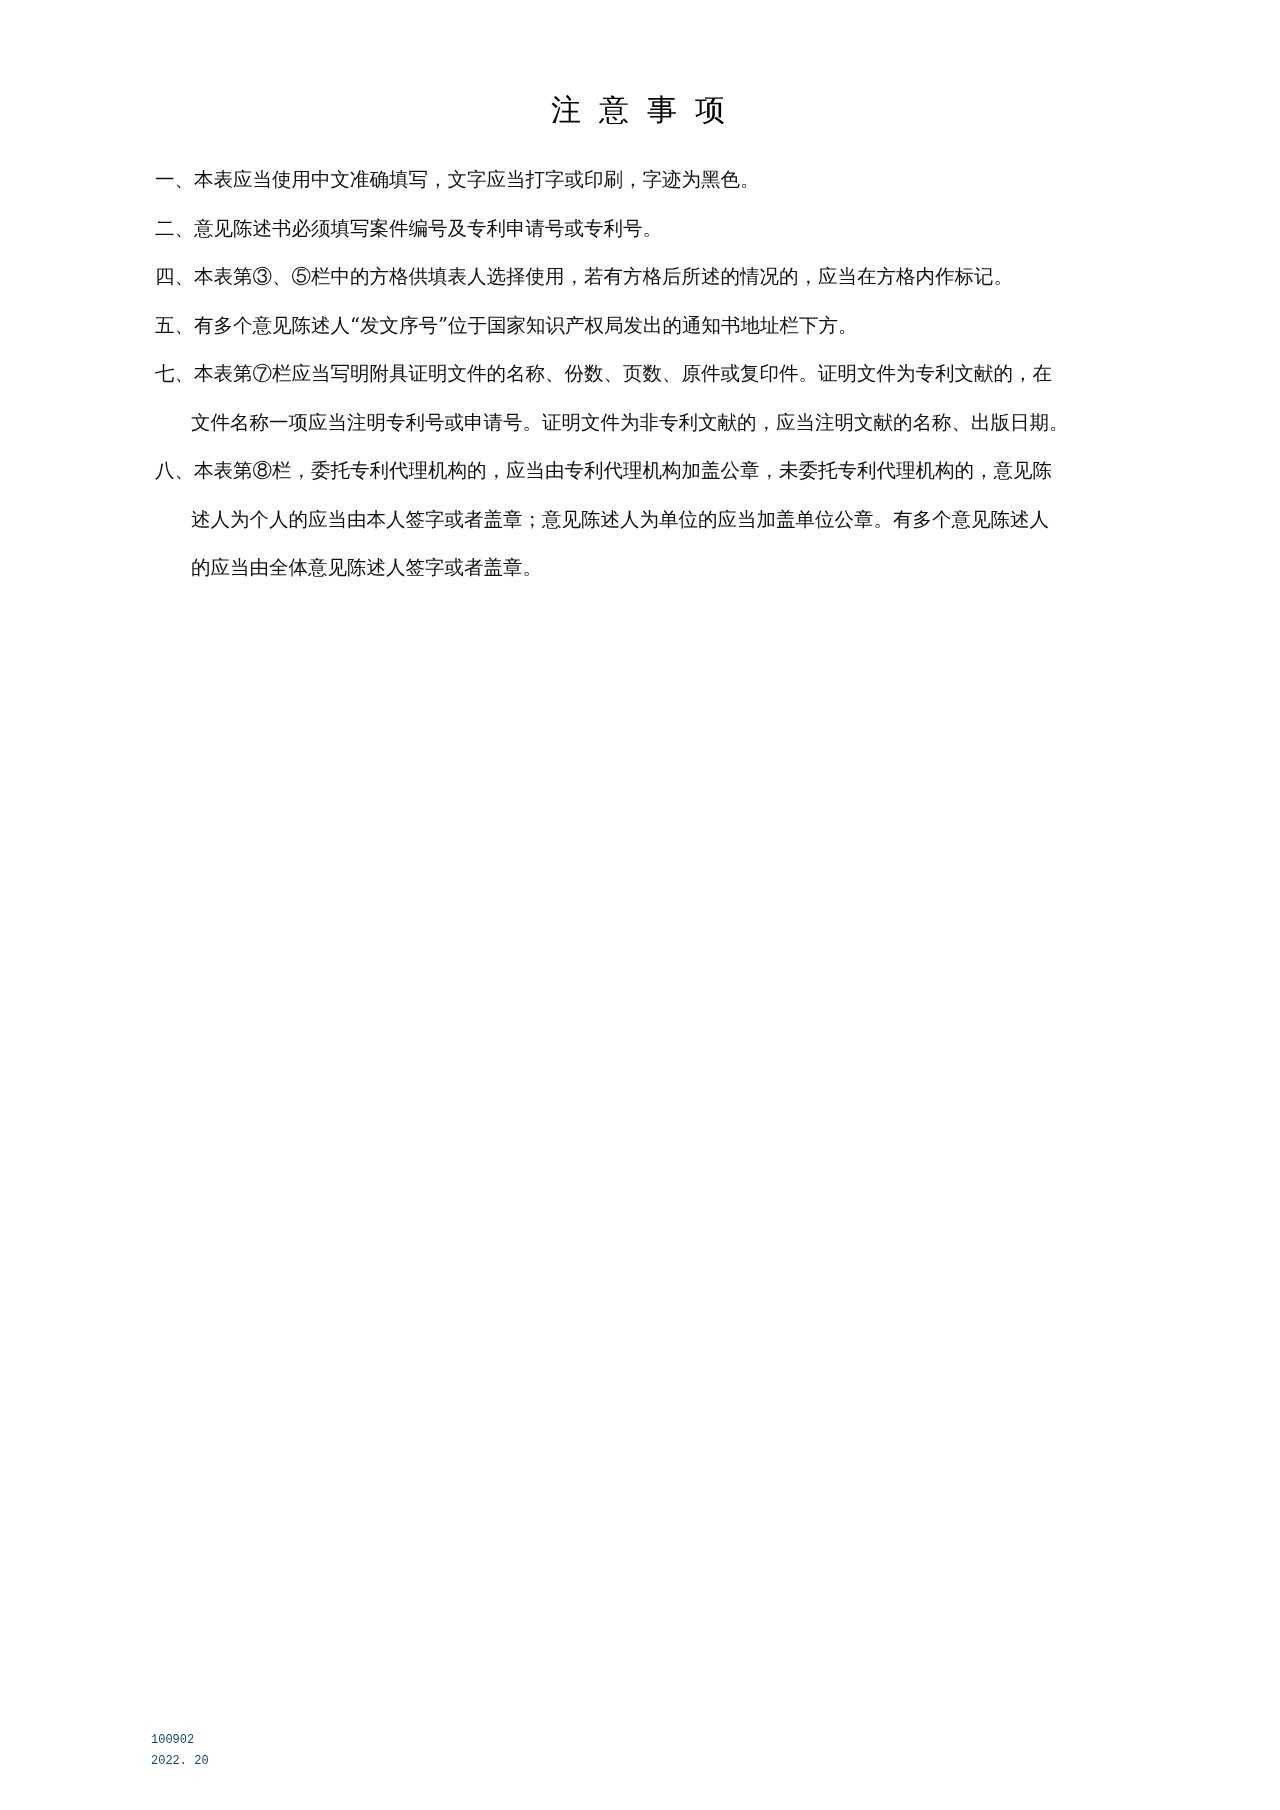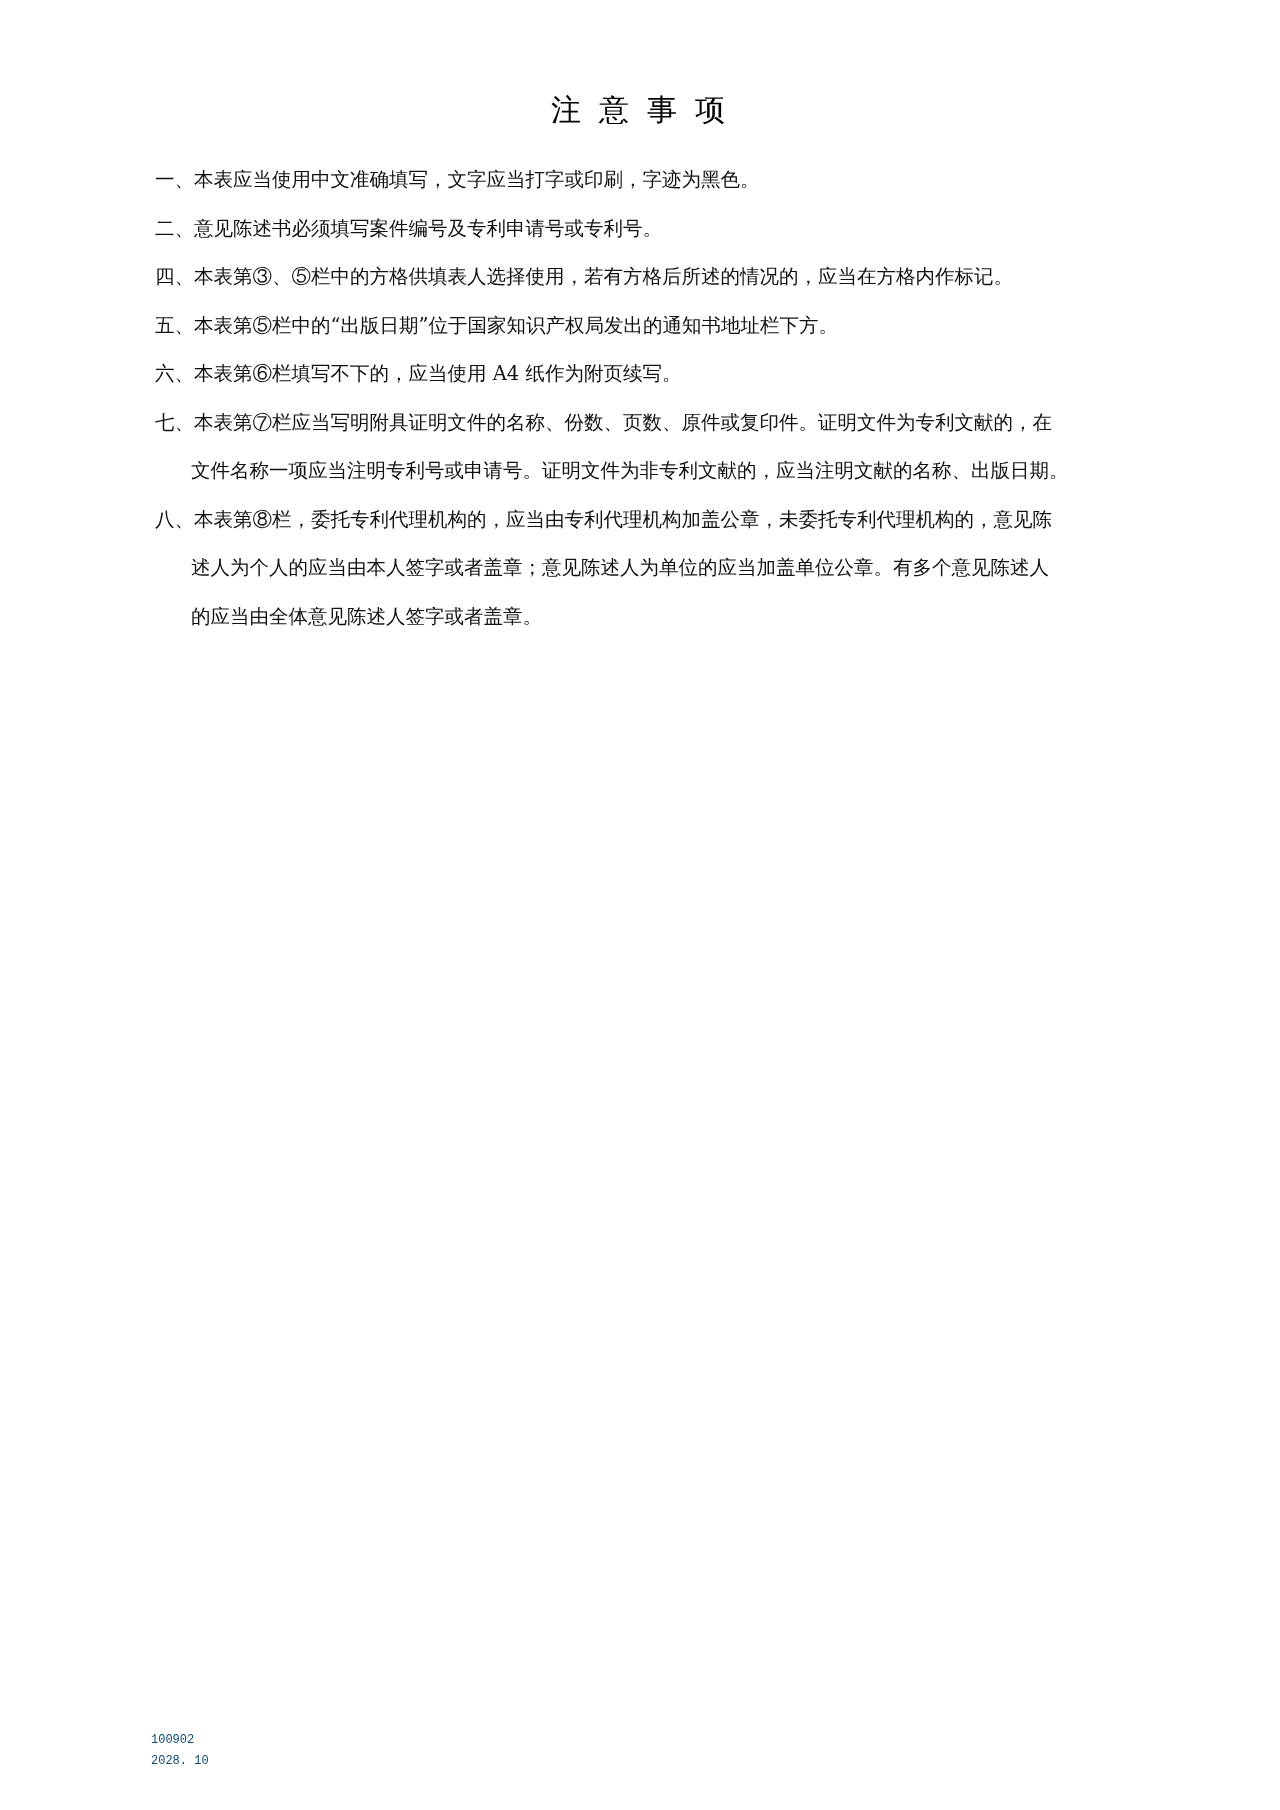--- a/index.html
+++ b/index.html
@@ -68,32 +68,29 @@
   <div class="note">
     <span class="line">一、本表应当使用中文准确填写，文字应当打字或印刷，字迹为黑色。</span>
   </div>
   <div class="note">
     <span class="line">二、意见陈述书必须填写案件编号及专利申请号或专利号。</span>
   </div>
   <div class="note">
     <span class="line">四、本表第③、⑤栏中的方格供填表人选择使用，若有方格后所述的情况的，应当在方格内作标记。</span>
   </div>
   <div class="note">
-    <span class="line">五、本表第⑤栏中的“出版日期”位于国家知识产权局发出的通知书地址栏下方。</span>
-  </div>
-  <div class="note">
-    <span class="line">六、本表第⑥栏填写不下的，应当使用 A4 纸作为附页续写。</span>
+    <span class="line">五、有多个意见陈述人“发文序号”位于国家知识产权局发出的通知书地址栏下方。</span>
   </div>
   <div class="note">
     <span class="line">七、本表第⑦栏应当写明附具证明文件的名称、份数、页数、原件或复印件。证明文件为专利文献的，在</span>
     <span class="line cont">文件名称一项应当注明专利号或申请号。证明文件为非专利文献的，应当注明文献的名称、出版日期。</span>
   </div>
   <div class="note">
     <span class="line">八、本表第⑧栏，委托专利代理机构的，应当由专利代理机构加盖公章，未委托专利代理机构的，意见陈</span>
     <span class="line cont">述人为个人的应当由本人签字或者盖章；意见陈述人为单位的应当加盖单位公章。有多个意见陈述人</span>
     <span class="line cont">的应当由全体意见陈述人签字或者盖章。</span>
   </div>
 </div>
 
 <div class="footer">
   <div>100902</div>
-  <div>2028. 10</div>
+  <div>2022. 20</div>
 </div>
 
 </body></html>

